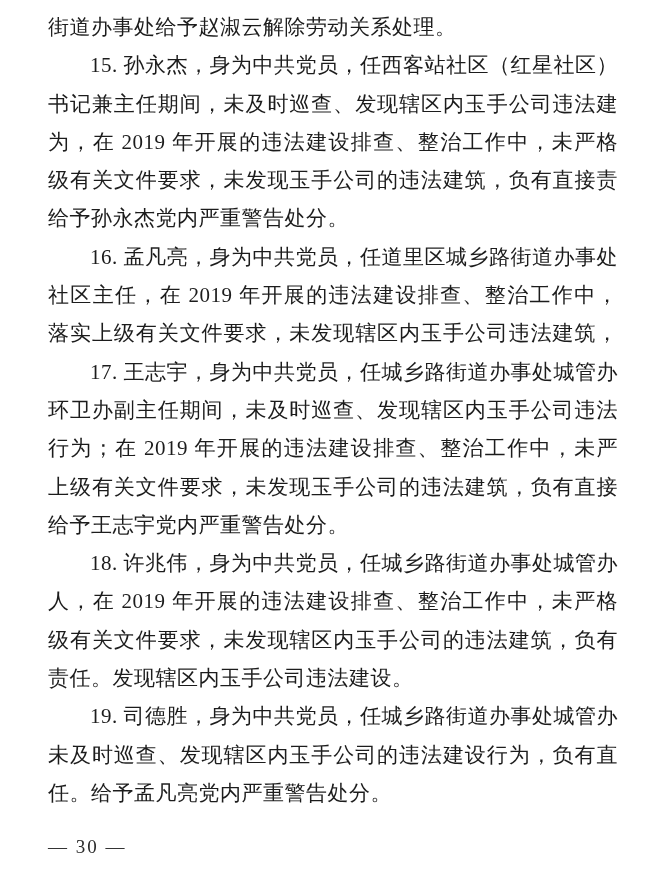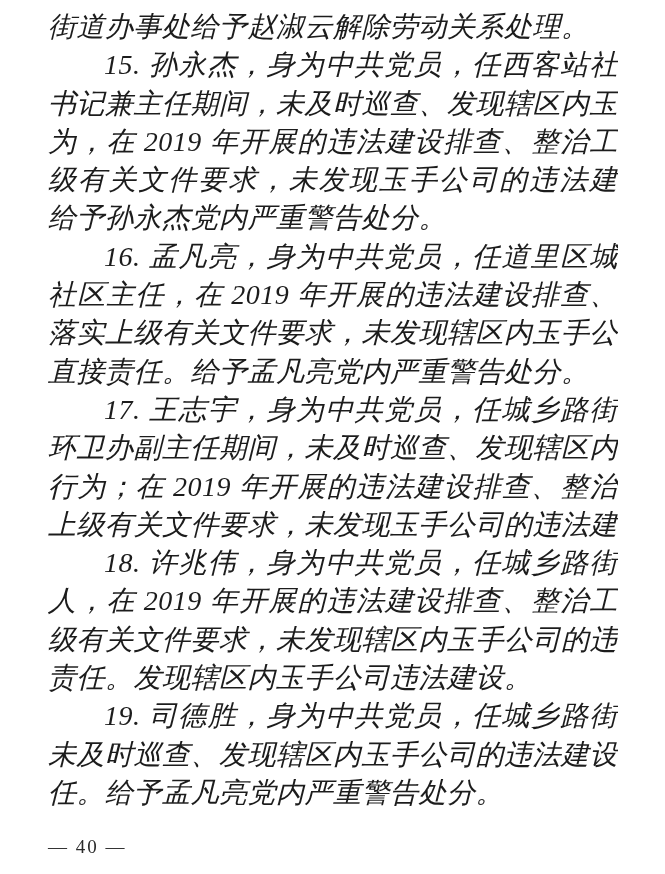--- a/index.html
+++ b/index.html
@@ -16,27 +16,26 @@
     font-family: "Liberation Serif", "DejaVu Serif", serif;
     color: #1c1c1c;
   }
   .text-block {
     position: absolute;
     left: 48px;
     top: 8px;
     width: 570px;
   }
   .line {
-    font-size: 28px;
+    font-size: 21px;
     line-height: 38.3px;
     height: 38.3px;
     letter-spacing: 0.5px;
     text-align: left;
     overflow: hidden;
-    font-style: italic;
   }
   .line.fill {
     text-align: justify;
     text-align-last: justify;
     text-justify: inter-character;
   }
   .line.indent {
     text-indent: 2em;
   }
   .page-footer {
@@ -56,27 +55,27 @@
   <div class="text-block">
       <div class="line">街道办事处给予赵淑云解除劳动关系处理。</div>
       <div class="line indent fill">15. 孙永杰，身为中共党员，任西客站社区（红星社区）社区</div>
       <div class="line fill">书记兼主任期间，未及时巡查、发现辖区内玉手公司违法建设行</div>
       <div class="line fill">为，在 2019 年开展的违法建设排查、整治工作中，未严格落实上</div>
       <div class="line fill">级有关文件要求，未发现玉手公司的违法建筑，负有直接责任。</div>
       <div class="line">给予孙永杰党内严重警告处分。</div>
       <div class="line indent fill">16. 孟凡亮，身为中共党员，任道里区城乡路街道办事处红星</div>
       <div class="line fill">社区主任，在 2019 年开展的违法建设排查、整治工作中，未严格</div>
       <div class="line fill">落实上级有关文件要求，未发现辖区内玉手公司违法建筑，负有</div>
-      <div class="line">直接责任。给予孟凡亮党内严重警告处分。</div>
       <div class="line indent fill">17. 王志宇，身为中共党员，任城乡路街道办事处城管办科员、</div>
       <div class="line fill">环卫办副主任期间，未及时巡查、发现辖区内玉手公司违法建设</div>
       <div class="line fill">行为；在 2019 年开展的违法建设排查、整治工作中，未严格落实</div>
       <div class="line fill">上级有关文件要求，未发现玉手公司的违法建筑，负有直接责任。</div>
+      <div class="line">给予王志宇党内严重警告处分。</div>
       <div class="line indent fill">18. 许兆伟，身为中共党员，任城乡路街道办事处城管办负责</div>
       <div class="line fill">人，在 2019 年开展的违法建设排查、整治工作中，未严格落实上</div>
       <div class="line fill">级有关文件要求，未发现辖区内玉手公司的违法建筑，负有直接</div>
       <div class="line">责任。发现辖区内玉手公司违法建设。</div>
       <div class="line indent fill">19. 司德胜，身为中共党员，任城乡路街道办事处城管办主任，</div>
       <div class="line fill">未及时巡查、发现辖区内玉手公司的违法建设行为，负有直接责</div>
       <div class="line">任。给予孟凡亮党内严重警告处分。</div>
     </div>
-  <div class="page-footer">— 40 —</div>
+  <div class="page-footer">— 30 —</div>
 </div>
 
 </body></html>

